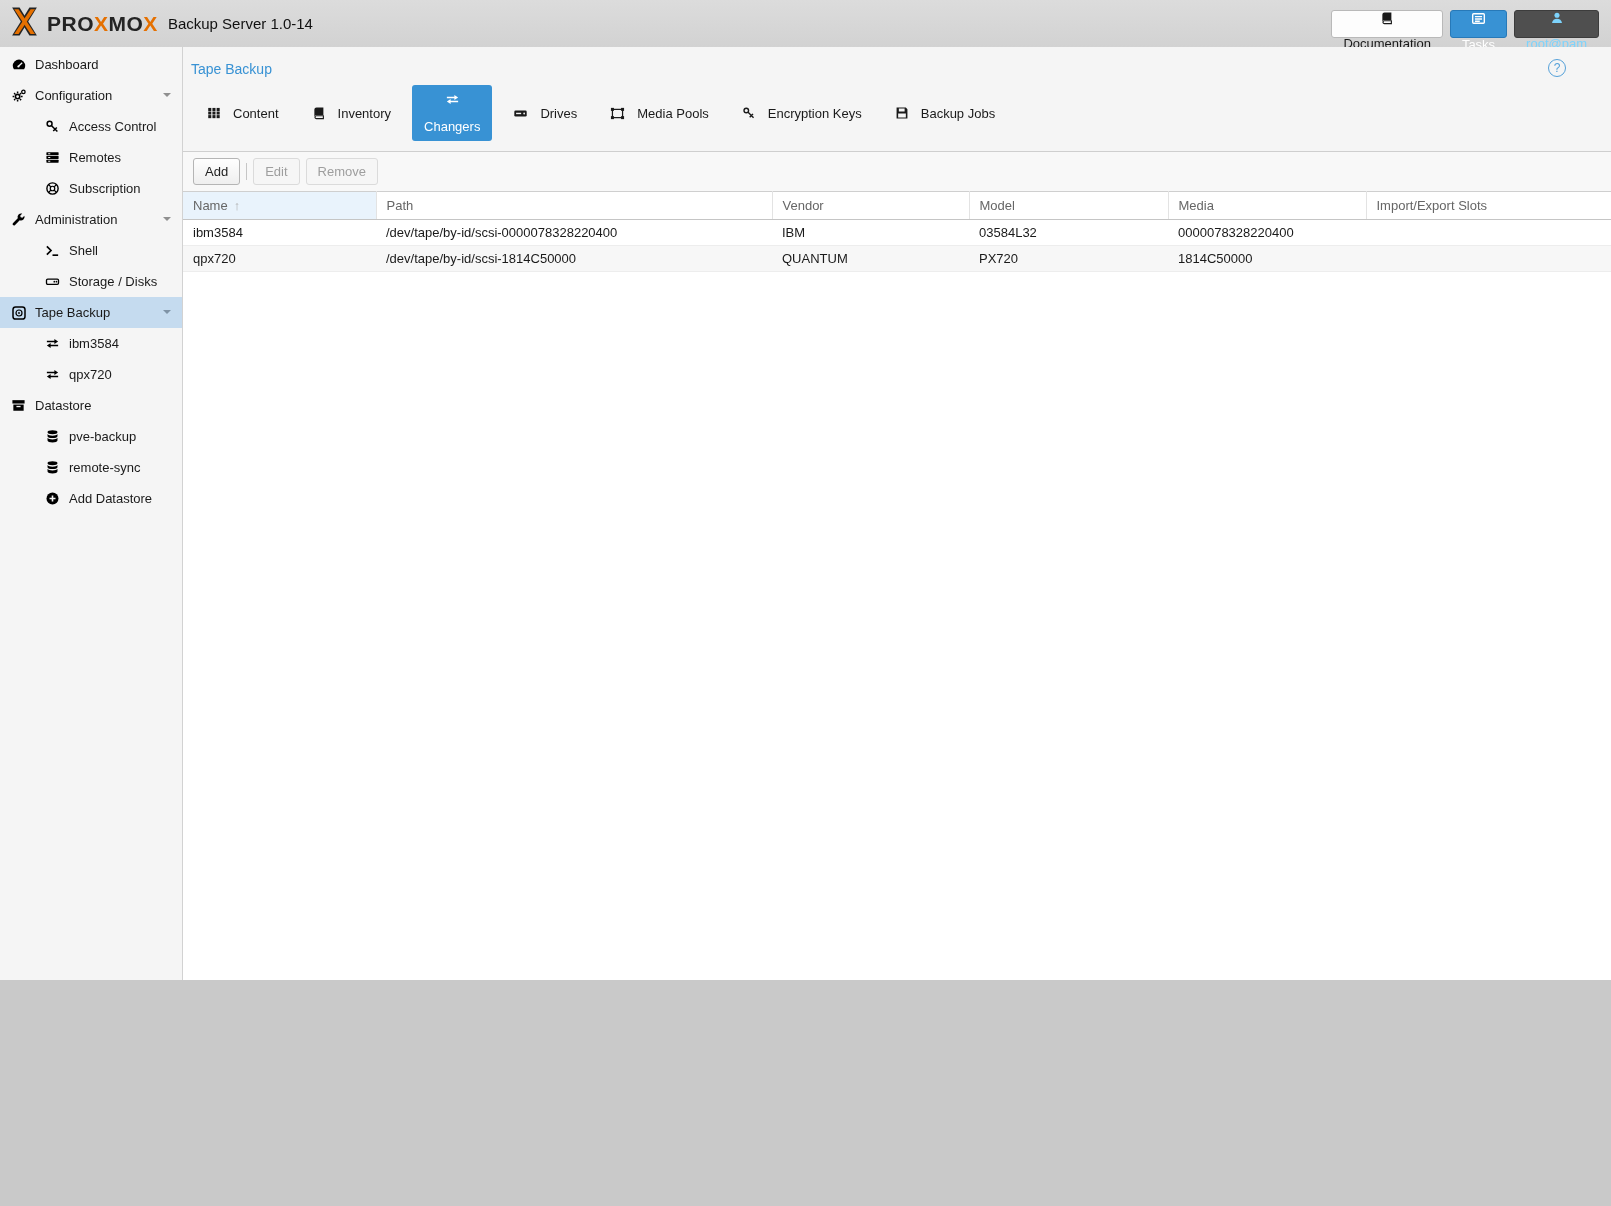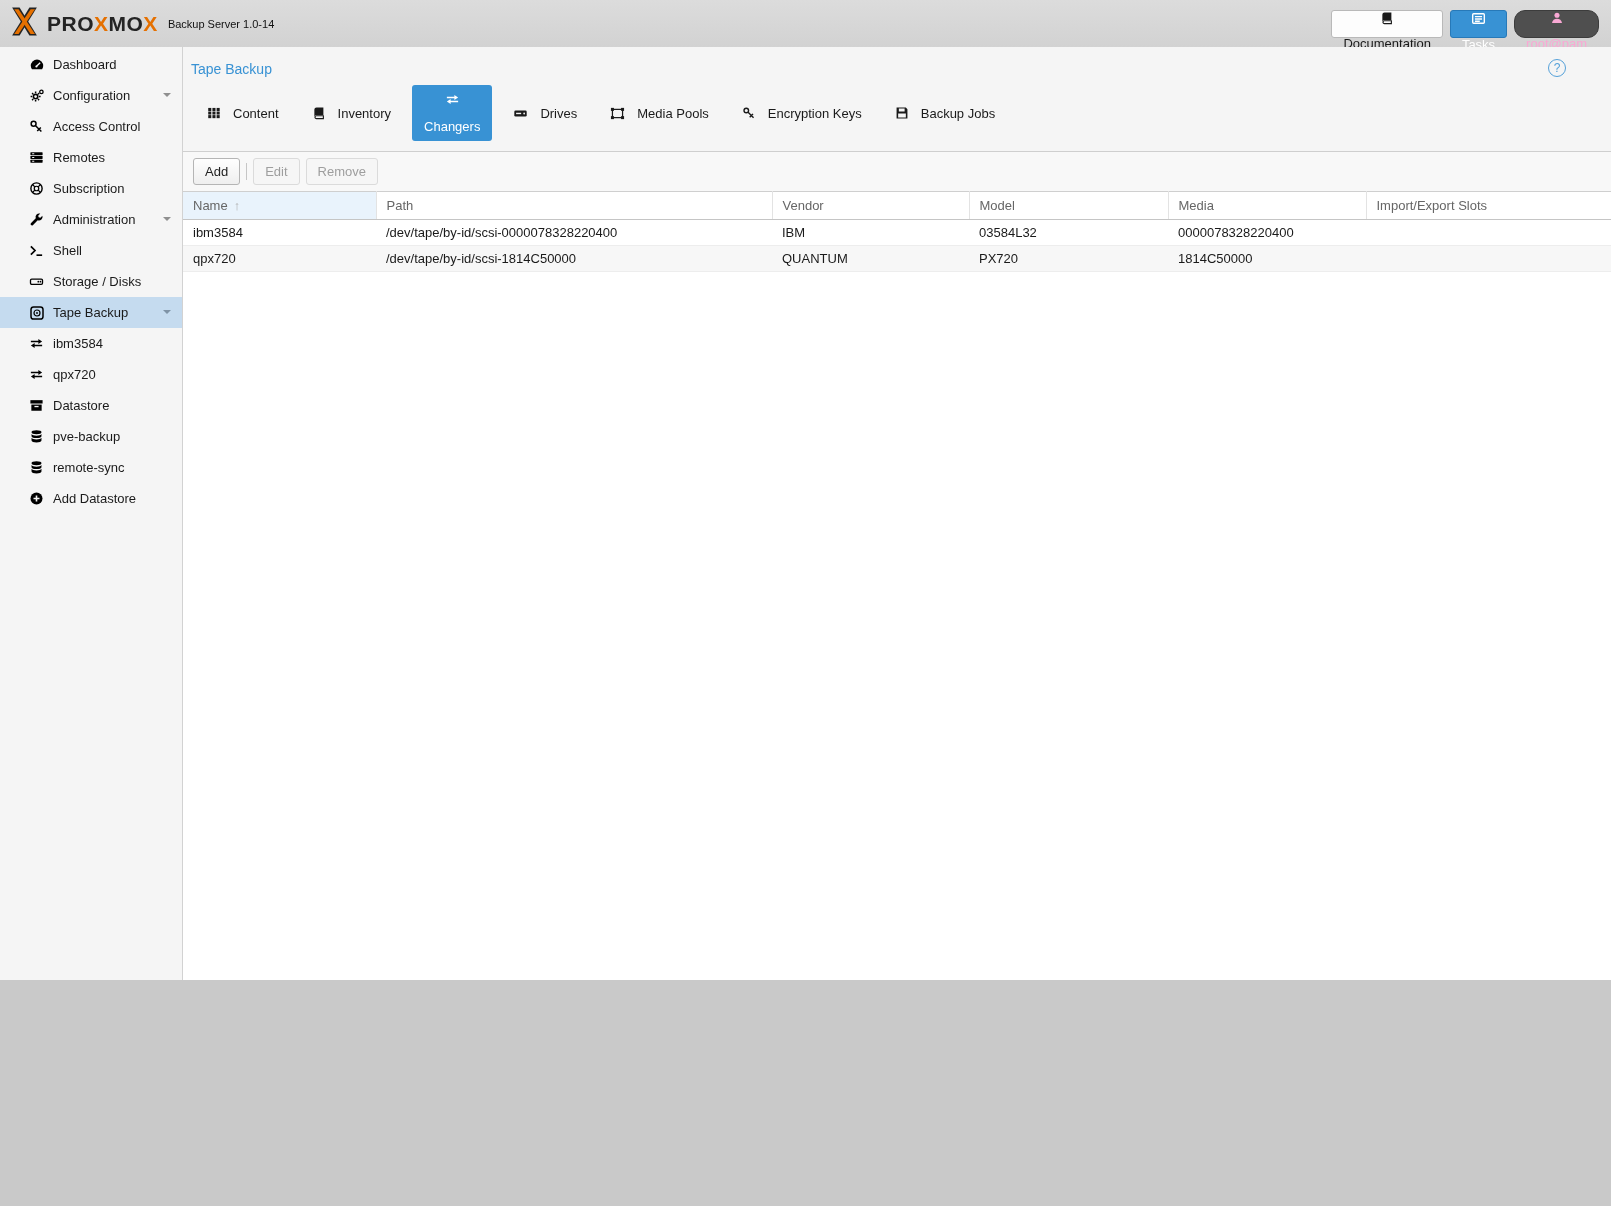--- a/index.html
+++ b/index.html
@@ -5,38 +5,38 @@
   * { box-sizing: border-box; margin: 0; padding: 0; }
   html,body { width:1611px; height:1206px; }
   body { font-family:"Liberation Sans", sans-serif; background:#c9c9c9; color:#1a1a1a; }
   .app { width:1611px; height:988px; display:flex; flex-direction:column; padding-bottom:8px; background:#c9c9c9;justify-content:flex-end; }
 
   
   .topbar { height:47px; flex:0 0 47px; background:linear-gradient(#dcdcdc,#d2d2d2); display:flex; align-items:center; padding:0 12px 0 8px; }
   .brand { display:flex; align-items:center; gap:6px; }
   .wordmark { font-weight:bold; font-size:21px; letter-spacing:.5px; color:#242424; line-height:1; }
   .wordmark .orange { color:#e57000; }
-  .product { font-size:11px; color:#111; margin-left:10px; }
+  .product { font-size:15px; color:#111; margin-left:10px; }
   .top-actions { margin-left:auto; display:flex; align-items:center; gap:7px; }
   .tbtn { display:flex; align-items:center; gap:8px; height:28px; padding:0 11px; border-radius:3px; font-size:13px; cursor:pointer; border:1px solid transparent;flex-direction:column; }
   .tbtn svg { flex:0 0 auto; }
   .tbtn.light { background:#fdfdfd; border-color:#b9b9b9; color:#1a1a1a; }
   .tbtn.blue  { background:#3892d4; border-color:#2779b8; color:#fff; }
-  .tbtn.dark  { background:#4f4f4f; border-color:#3c3c3c; color:#f9a8d4;border-radius:11px; }
+  .tbtn.dark  { background:#4f4f4f; border-color:#3c3c3c; color:#7dd3fc; }
   .tasks-count { font-weight:bold; margin-left:6px; }
   .caret-down { width:0; height:0; border:4px solid transparent; border-top-color:currentColor; margin-top:4px; opacity:.85; }
 
   
   .shell { flex:1; display:flex; min-height:0; }
   .sidebar { flex:0 0 183px; width:183px; background:#f5f5f5; border-right:1px solid #d2d2d2; padding-top:2px; overflow:hidden; }
   .main { flex:1; background:#fff; display:flex; flex-direction:column; min-width:0; }
 
   
-  .snav-item { height:31px; display:flex; align-items:center; padding-left:28px; font-size:13px; position:relative; cursor:pointer; white-space:nowrap; }
-  .snav-item.child { padding-left:28px; }
+  .snav-item { height:31px; display:flex; align-items:center; padding-left:10px; font-size:13px; position:relative; cursor:pointer; white-space:nowrap; }
+  .snav-item.child { padding-left:28px;margin-left:16px; }
   .snav-item .icon { width:17px; margin-right:8px; display:inline-flex; justify-content:center; align-items:center; color:#000; }
   .snav-item.selected { background:#c5dbef; }
   .snav-caret { position:absolute; right:11px; top:13px; width:0; height:0; border:4.5px solid transparent; border-top-color:#8f8f8f; }
   .snav-item.selected .snav-caret { border-top-color:#7f93a6; }
 
   
   .panel-header { background:#f5f5f5; padding:13px 8px 4px 8px; position:relative; flex:0 0 auto; }
   .panel-title { color:#3892d4; font-size:14px; }
   .help-badge { position:absolute; right:45px; top:12px; width:18px; height:18px; border:1.5px solid #55a1d9; border-radius:50%; color:#55a1d9; font-size:12px; display:flex; align-items:center; justify-content:center; cursor:pointer; background:transparent; }
 

